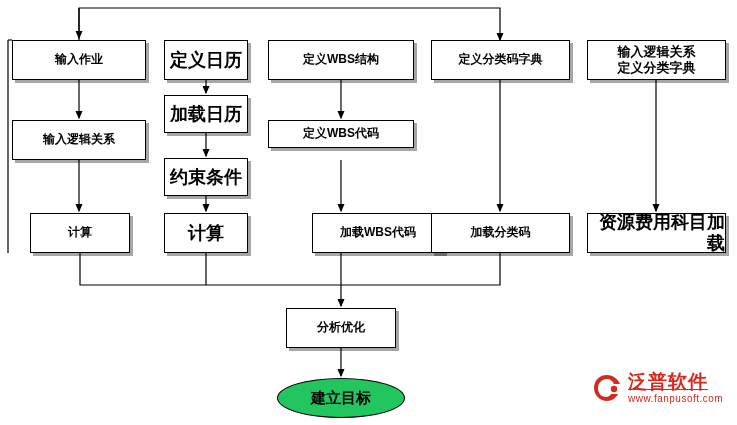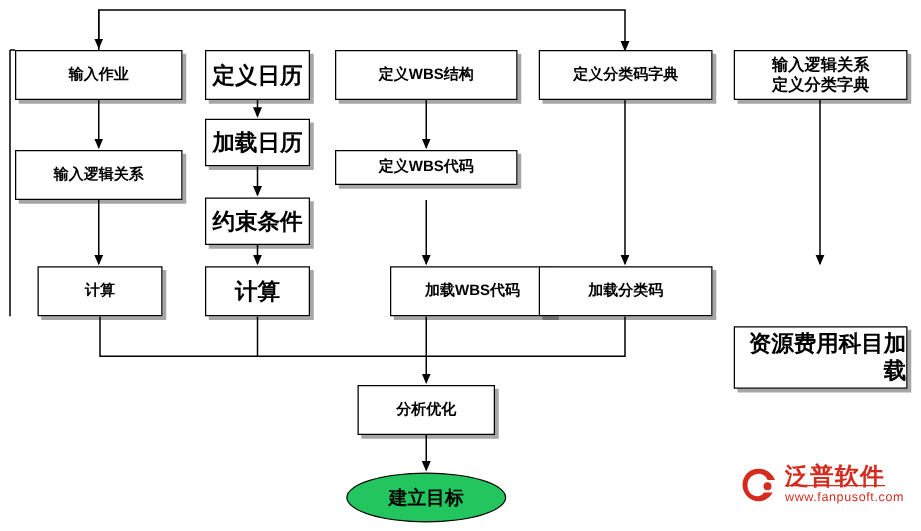--- a/index.html
+++ b/index.html
@@ -118,21 +118,21 @@
   <div class="node small" style="left:164px;top:158px;width:84px;height:38px;">约束条件</div>
 
   <div class="node" style="left:30px;top:213px;width:100px;height:40px;">计算</div>
 
   <div class="node small" style="left:164px;top:213px;width:84px;height:40px;">计算</div>
 
   <div class="node" style="left:268px;top:213px;width:132px;height:40px;margin-left:44px;">加载WBS代码</div>
 
   <div class="node" style="left:431px;top:213px;width:139px;height:40px;">加载分类码</div>
 
-  <div class="node small" style="left:587px;top:213px;width:139px;height:50px;margin-top:48px;">资源费用科目加载</div>
+  <div class="node small" style="left:587px;top:213px;width:139px;height:40px;">资源费用科目加载</div>
 
   <div class="node" style="left:286px;top:308px;width:110px;height:40px;">分析优化</div>
 
   <div class="ellipse" style="left:277px;top:378px;width:128px;height:40px;">建立目标</div>
 
   <div class="logo" style="left:592px;top:372px;">
     <div class="mark">
       <svg width="30" height="30" viewBox="0 0 30 30">
         <path d="M15 2 C7 2 2 8 2 15 C2 22 8 28 15 28 C20 28 24 25 26 21 L19 21 C18 23 16 24 14 24 C9 24 6 20 6 15 C6 10 10 6 15 6 C18 6 21 8 22 11 L28 11 C26 6 21 2 15 2 Z" fill="#d42b1e"></path>
         <circle cx="22" cy="16" r="3.2" fill="#d42b1e"></circle>

